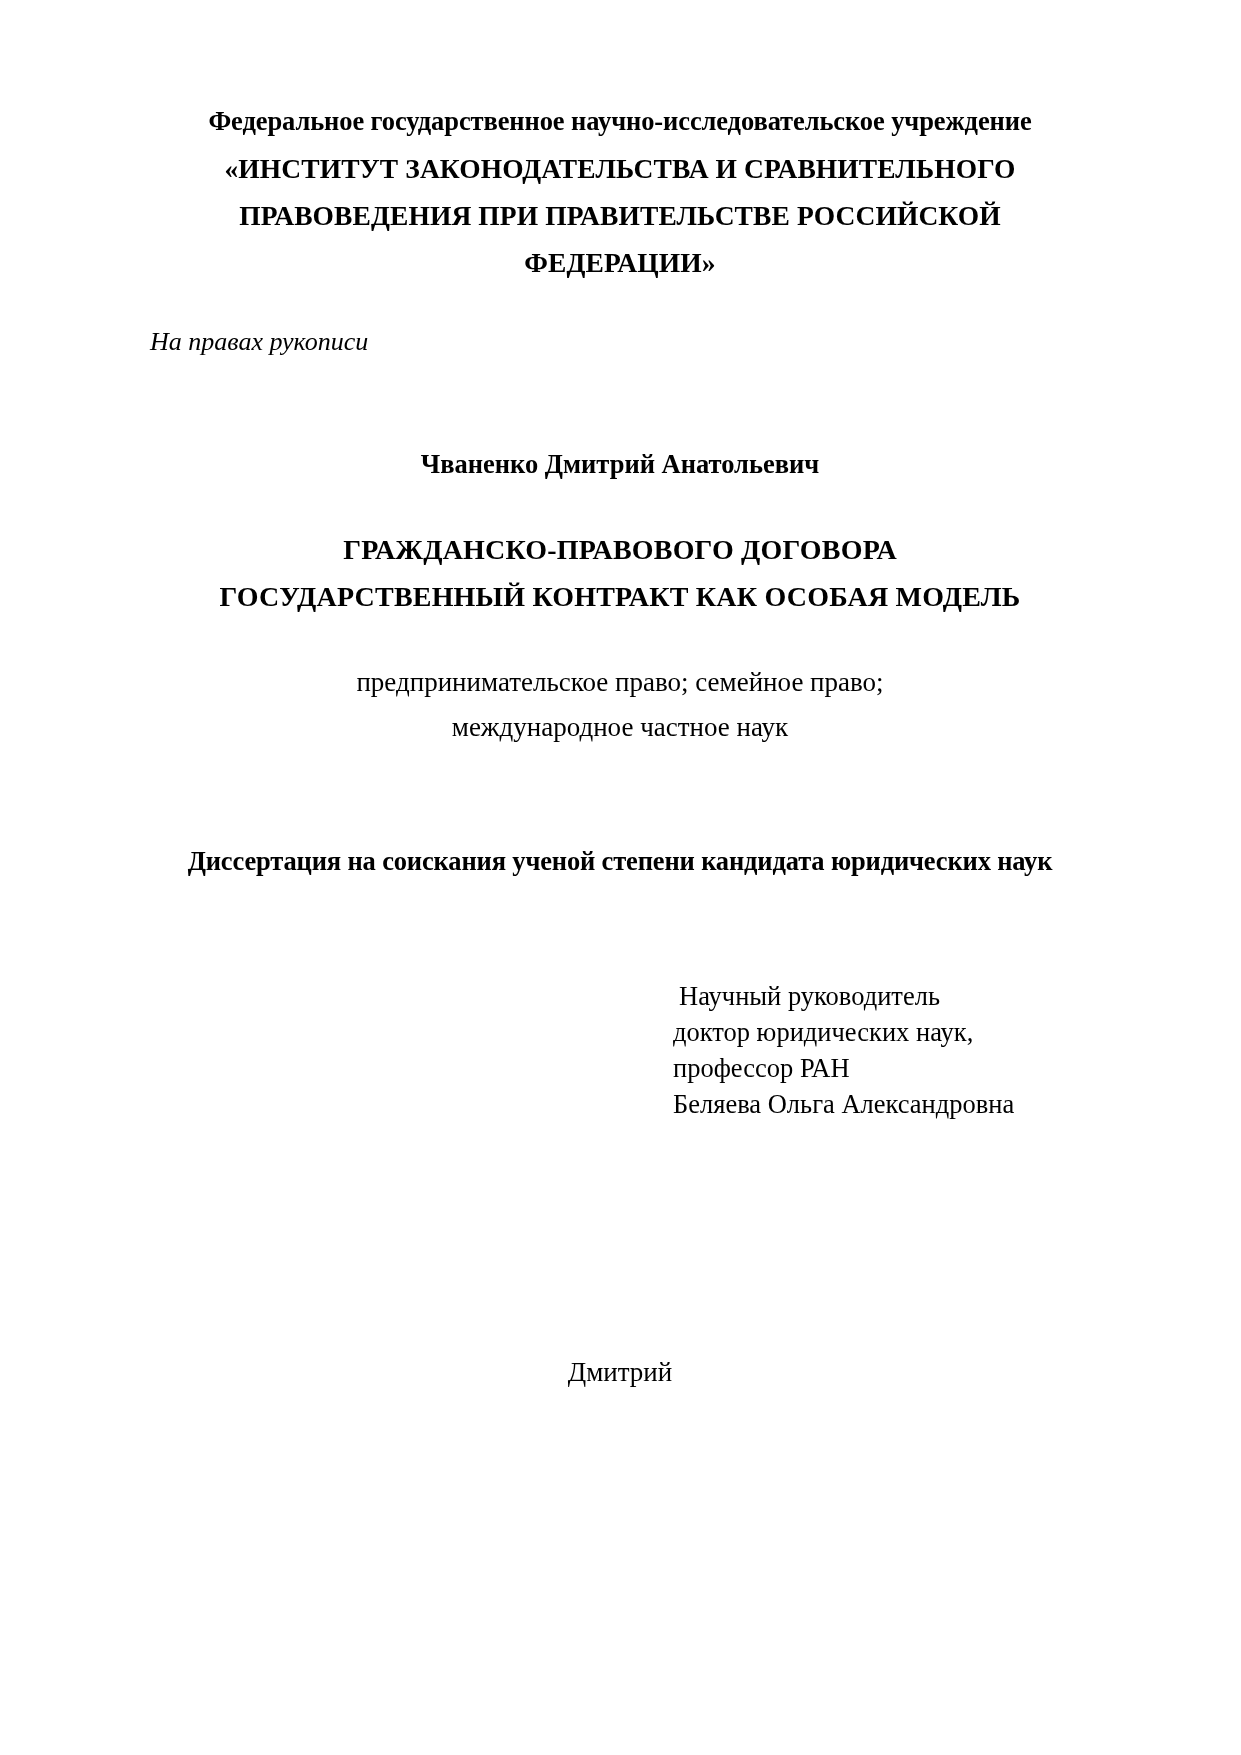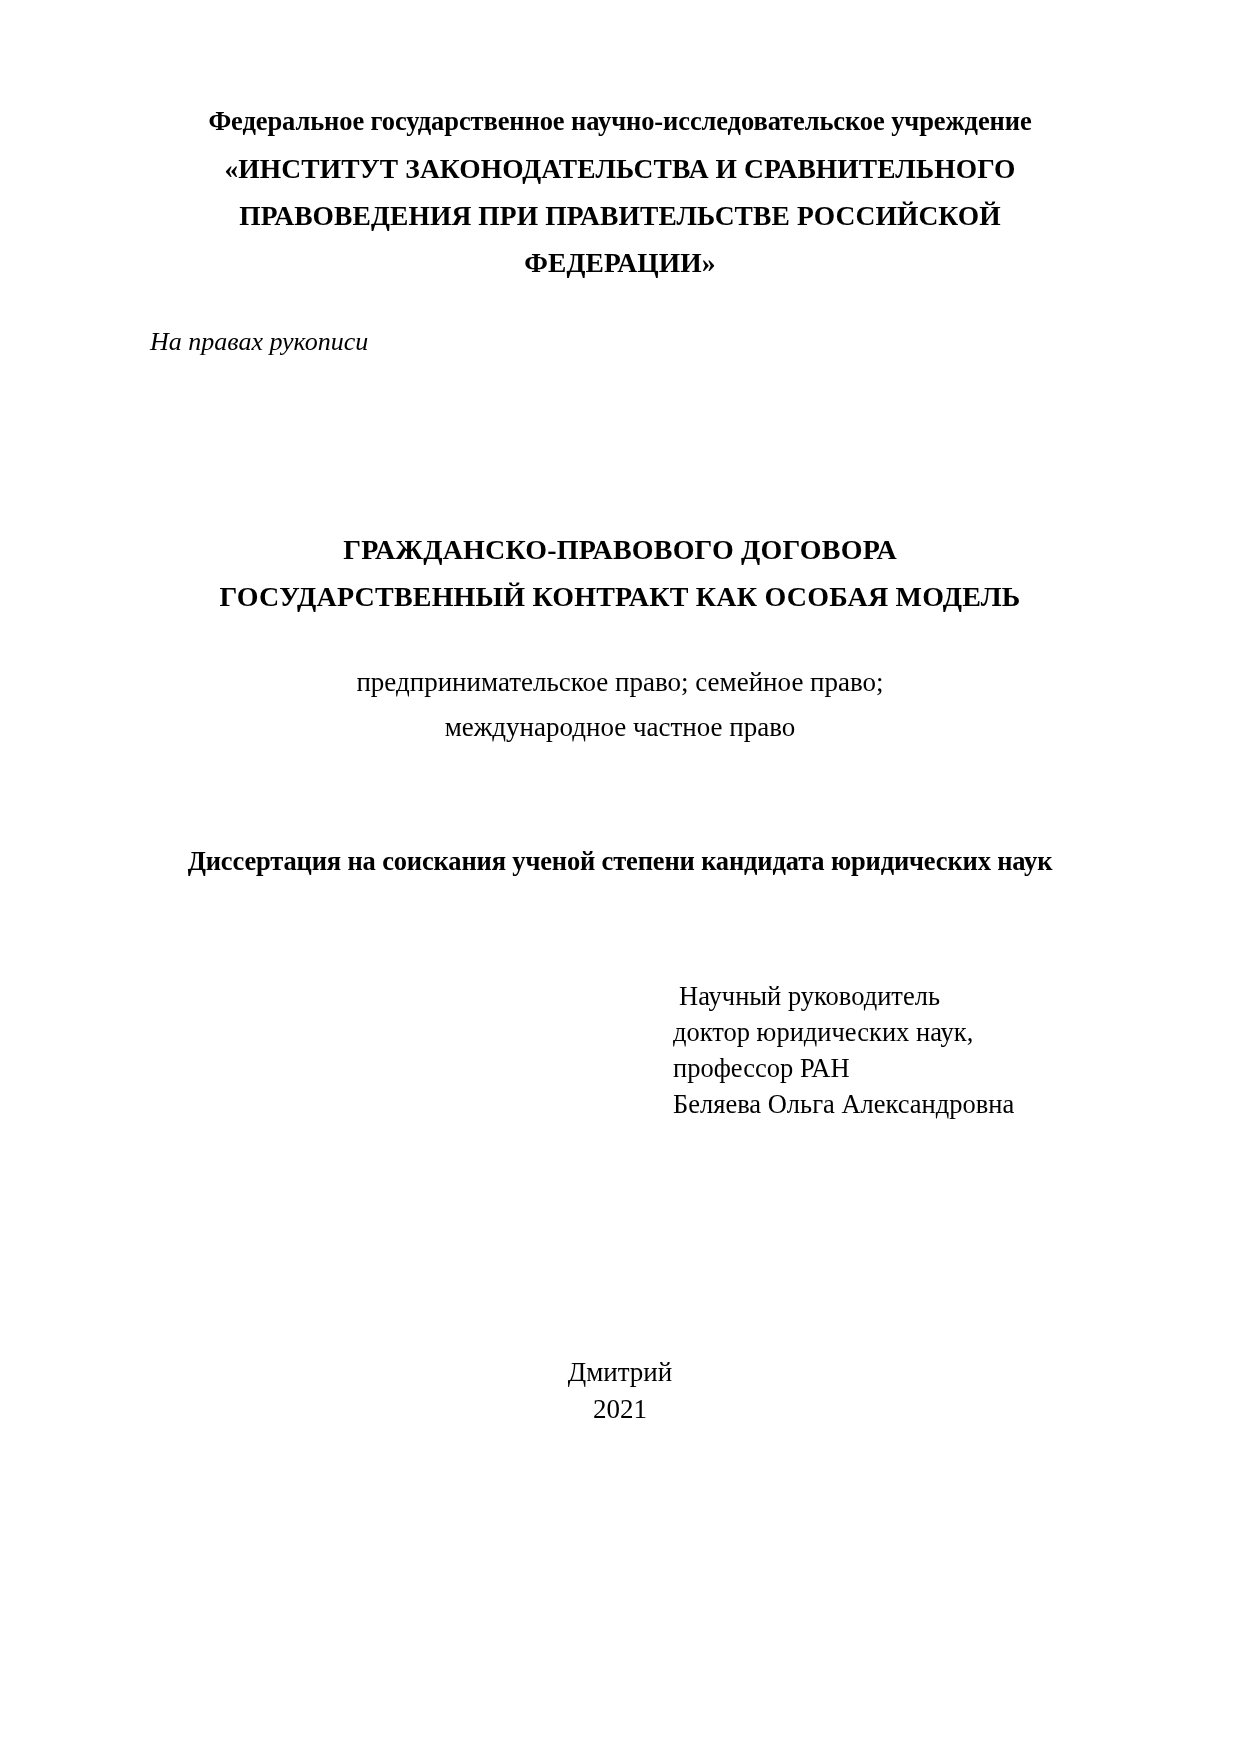--- a/index.html
+++ b/index.html
@@ -153,38 +153,38 @@
 
   <div class="institution">
     <div class="institution-line line-1">Федеральное государственное научно-исследовательское учреждение</div>
     <div class="institution-line">«ИНСТИТУТ ЗАКОНОДАТЕЛЬСТВА И СРАВНИТЕЛЬНОГО</div>
     <div class="institution-line">ПРАВОВЕДЕНИЯ ПРИ ПРАВИТЕЛЬСТВЕ РОССИЙСКОЙ</div>
     <div class="institution-line">ФЕДЕРАЦИИ»</div>
   </div>
 
   <div class="manuscript-note">На правах рукописи</div>
 
+  <div class="author">Чваненко Дмитрий Анатольевич</div>
 
   <div class="dissertation-title">
     <div class="title-line">ГРАЖДАНСКО-ПРАВОВОГО ДОГОВОРА</div>
     <div class="title-line">ГОСУДАРСТВЕННЫЙ КОНТРАКТ КАК ОСОБАЯ МОДЕЛЬ</div>
   </div>
 
   <div class="specialty">
     <div class="specialty-line">предпринимательское право; семейное право;</div>
-    <div class="specialty-line">международное частное право</div>
+    <div class="specialty-line">международное частное наук</div>
   </div>
 
   <div class="degree-statement">Диссертация на соискания ученой степени кандидата  юридических наук</div>
 
   <div class="supervisor">
     <div class="supervisor-line first">Научный руководитель</div>
     <div class="supervisor-line">доктор юридических наук,</div>
     <div class="supervisor-line">профессор РАН</div>
     <div class="supervisor-line">Беляева Ольга Александровна</div>
   </div>
 
   <div class="footer">
     <div class="footer-line">Дмитрий</div>
-    <div class="footer-line">2021</div>
   </div>
 
 </div>
 
 </body></html>

